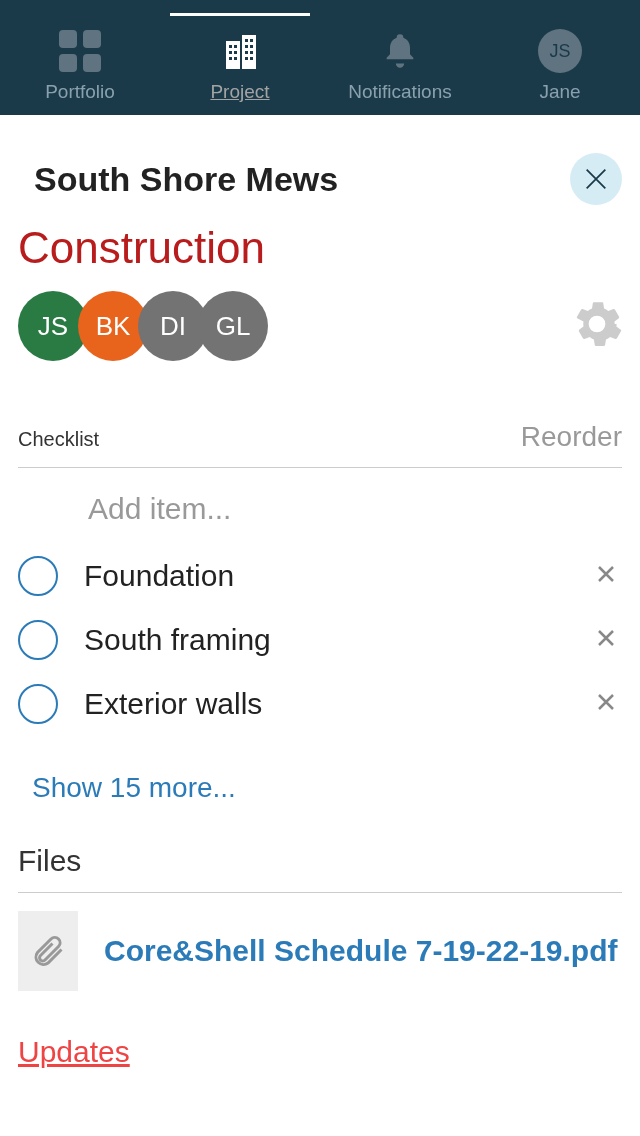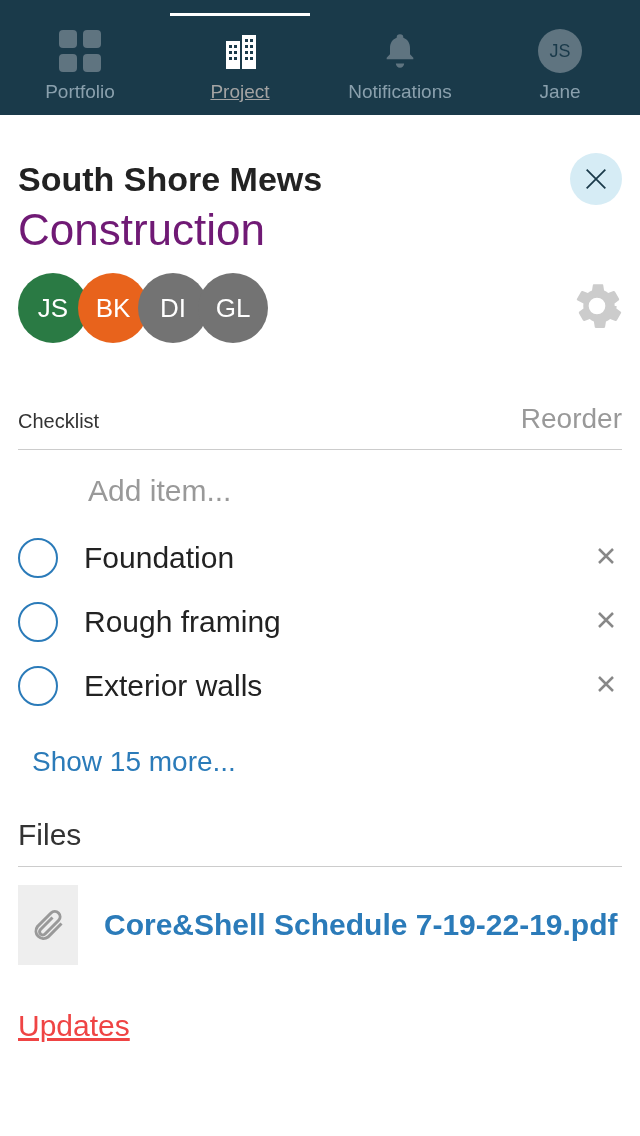--- a/index.html
+++ b/index.html
@@ -72,31 +72,33 @@
     }
     
     
     .content { padding: 0 18px; }
     
     .title-row {
       display: flex;
       justify-content: space-between;
       align-items: center;
       padding-top: 38px;
+      margin-left: 16px;
     }
     .project-title { font-size: 34px; font-weight: 700; color: #222; }
     .close-btn {
       width: 52px; height: 52px; border-radius: 50%;
       background: #d6ecf5;
       display: flex; align-items: center; justify-content: center;
       cursor: pointer;
     }
     
     .page-heading {
-      font-size: 44px; font-weight: 400; color: #701a75;
+      font-size: 44px; font-weight: 400; color: #b91c1c;
+      margin-top: 18px;
     }
     
     .people-row {
       display: flex; align-items: center; justify-content: space-between;
       margin-top: 18px;
     }
     .avatars { display: flex; }
     .avatar {
       width: 70px; height: 70px; border-radius: 50%;
       display: flex; align-items: center; justify-content: center;
@@ -129,21 +131,21 @@
       border: 2px solid #2b7bb9;
       margin-right: 26px;
       flex-shrink: 0;
       cursor: pointer;
     }
     .check-label { font-size: 30px; color: #222; flex: 1; }
     .remove-x { cursor: pointer; padding: 4px; }
     
     .show-more {
       font-size: 28px; color: #2b7bb9;
-      margin-top: 28px; margin-left: 14px;
+      margin-top: 36px; margin-left: 14px;
       cursor: pointer;
     }
     
     .files-header {
       font-size: 30px; color: #333;
       margin-top: 40px;
       padding-bottom: 14px;
       border-bottom: 1px solid #ccc;
     }
     
@@ -264,21 +266,21 @@
     <div class="check-circle"></div>
     <div class="check-label">Foundation</div>
     <div class="remove-x">
       <svg width="24" height="24" viewBox="0 0 24 24">
           <path stroke="#888" stroke-width="2.5" fill="none" d="M5 5l14 14M19 5L5 19"></path>
         </svg>
     </div>
   </div>
   <div class="checklist-item">
     <div class="check-circle"></div>
-    <div class="check-label">Rough framing</div>
+    <div class="check-label">South framing</div>
     <div class="remove-x">
       <svg width="24" height="24" viewBox="0 0 24 24">
           <path stroke="#888" stroke-width="2.5" fill="none" d="M5 5l14 14M19 5L5 19"></path>
         </svg>
     </div>
   </div>
   <div class="checklist-item">
     <div class="check-circle"></div>
     <div class="check-label">Exterior walls</div>
     <div class="remove-x">

